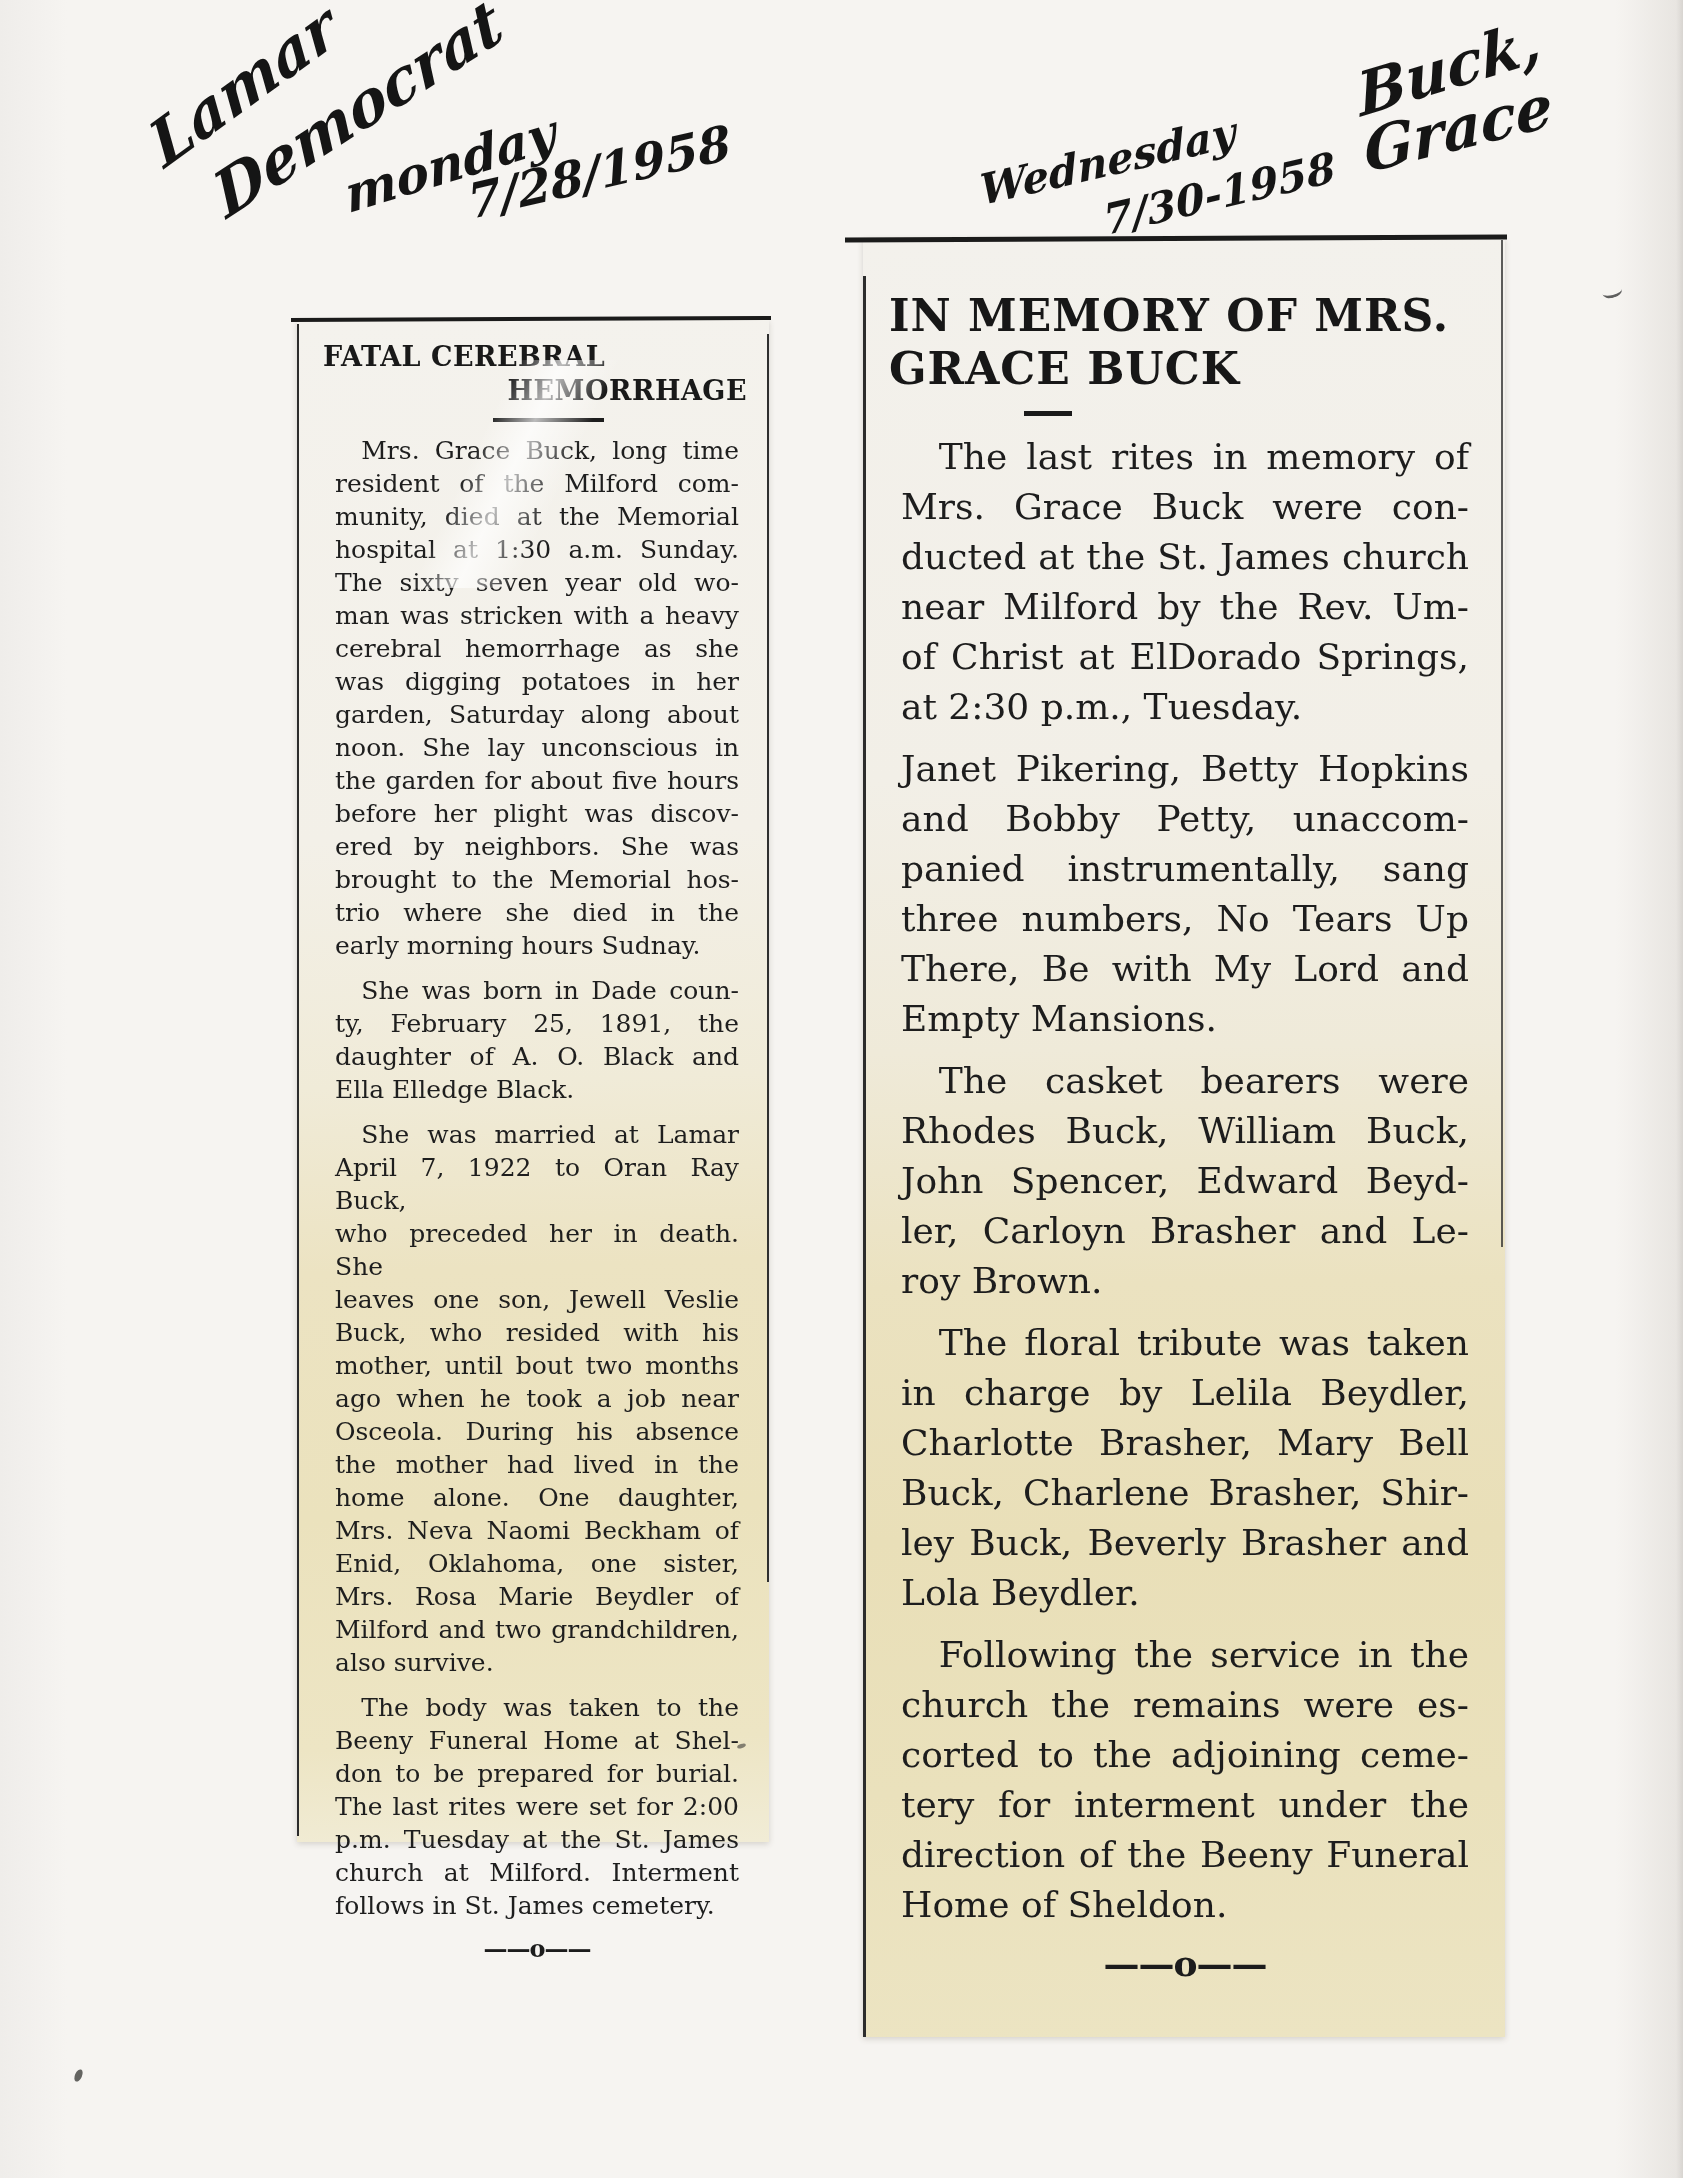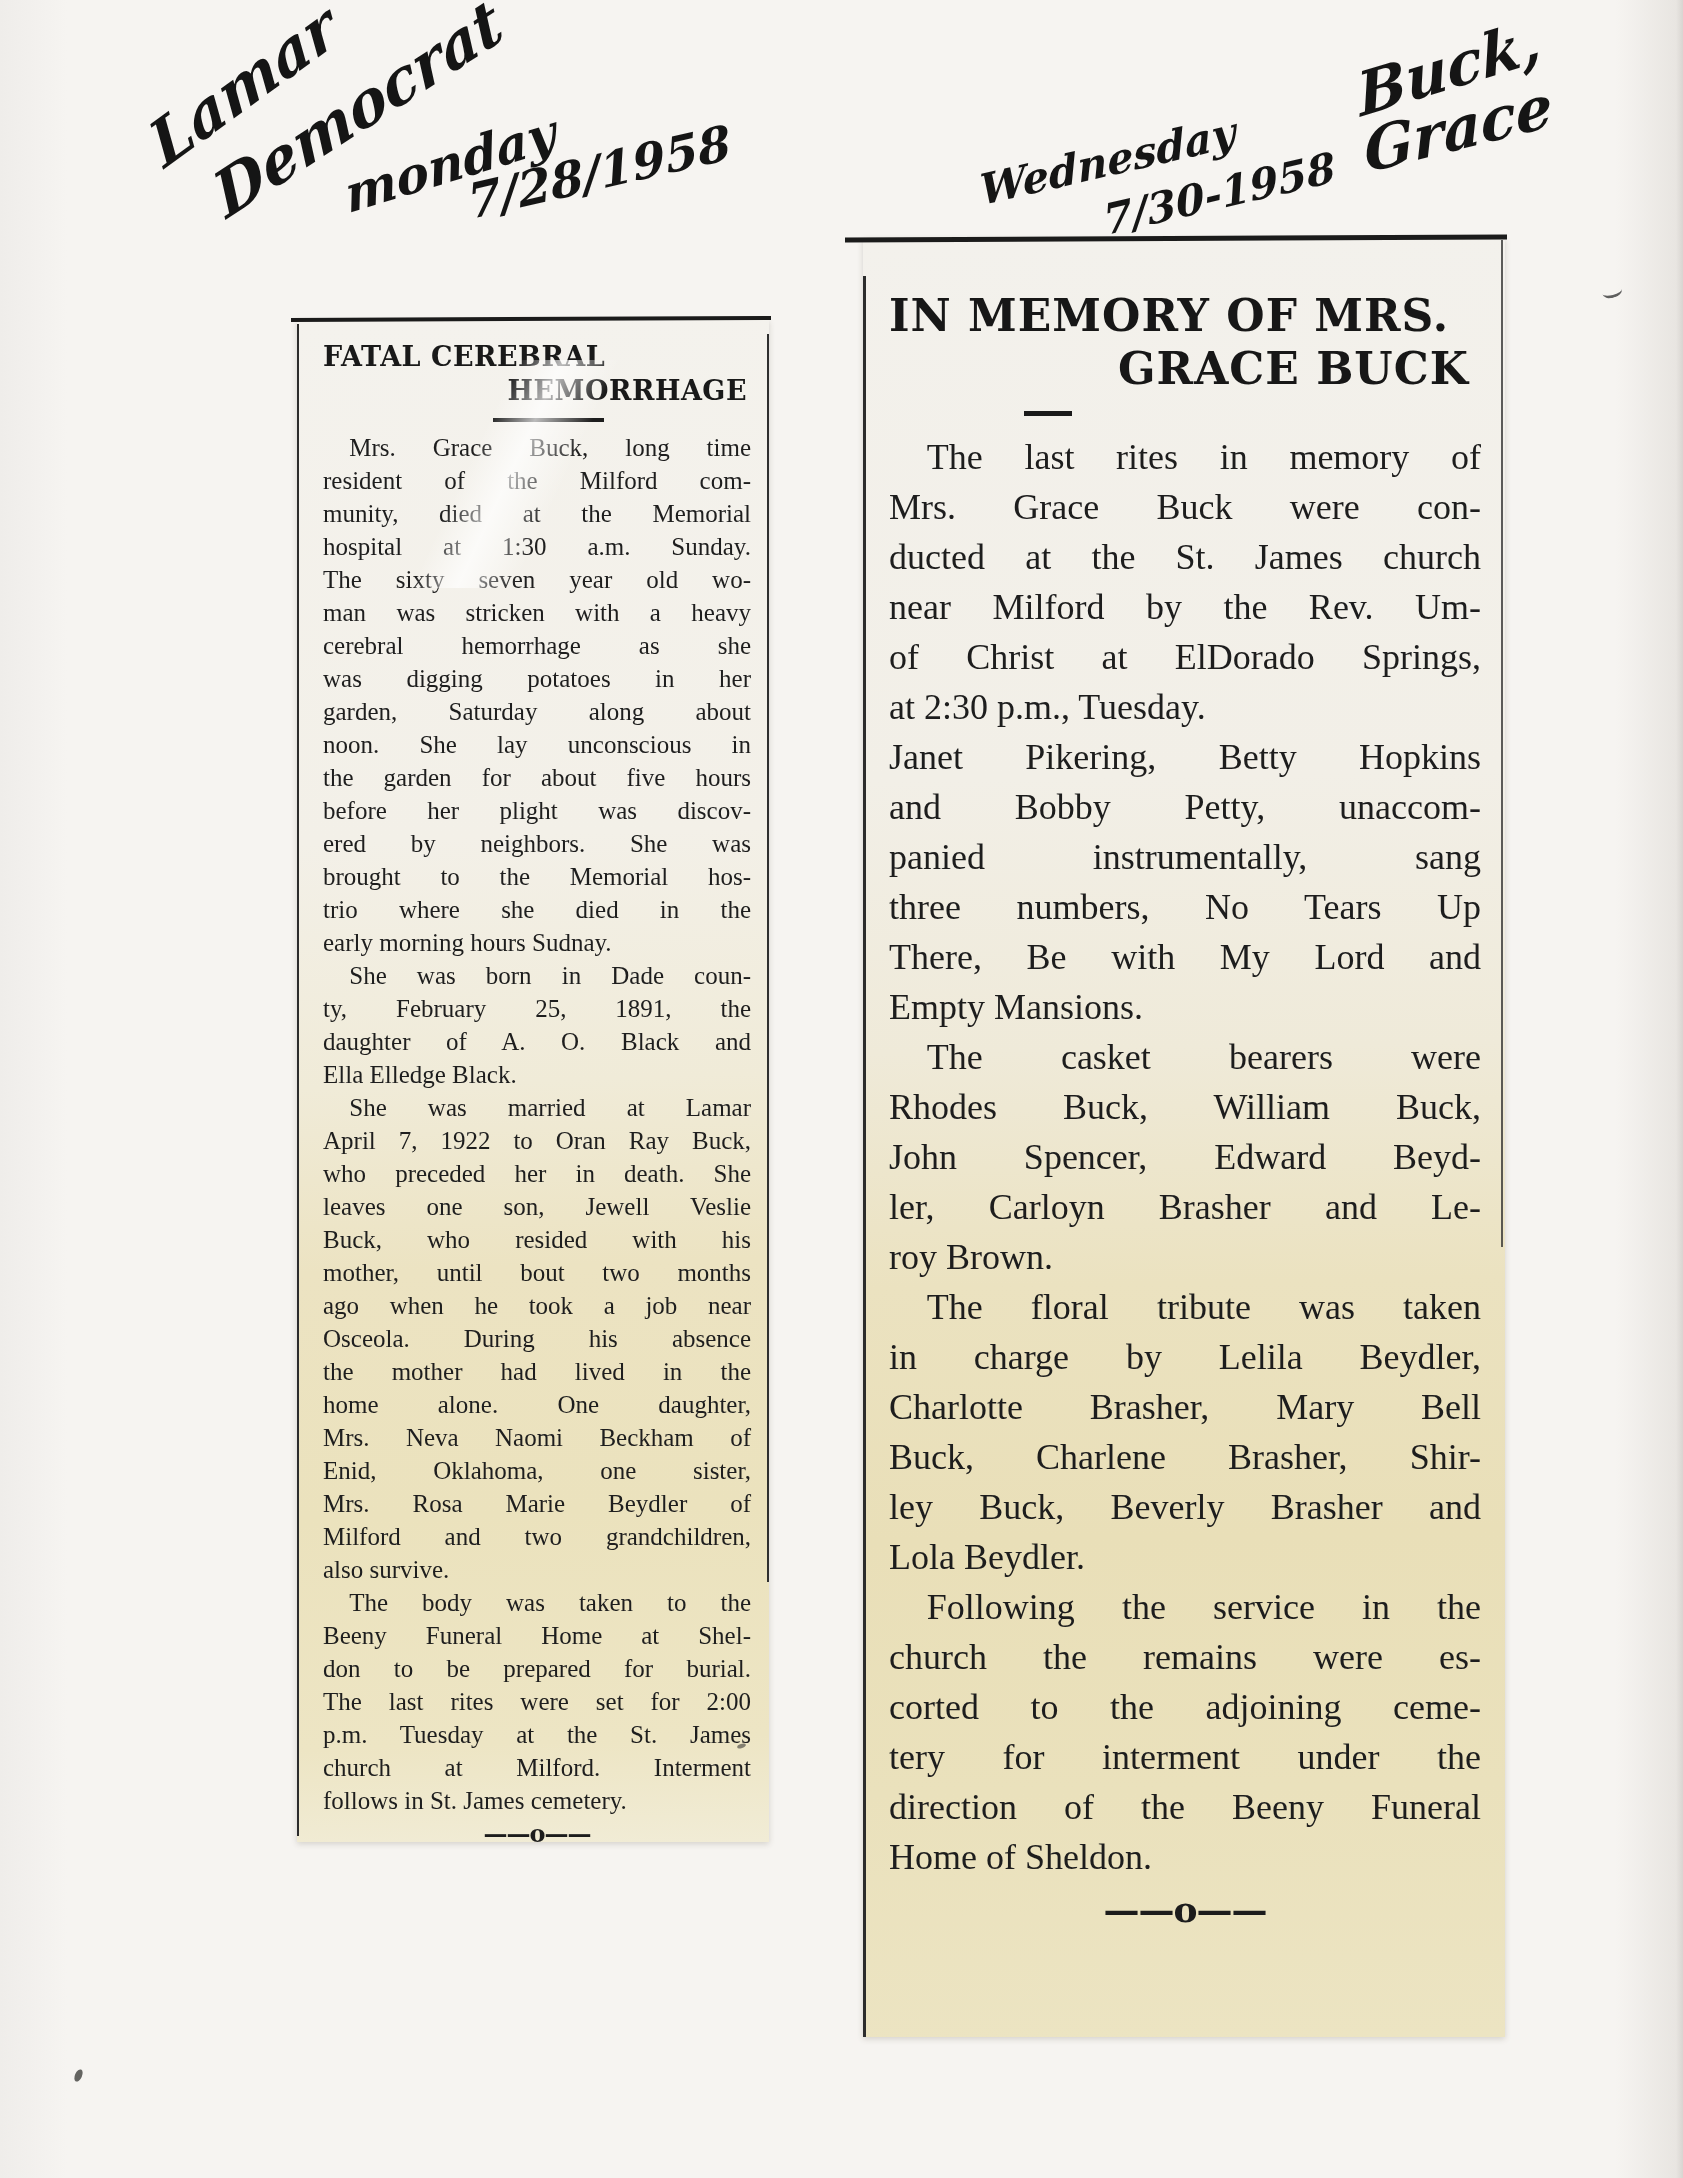--- a/index.html
+++ b/index.html
@@ -58,27 +58,27 @@
     background:linear-gradient(179deg,
       #f3f1ec 0%, #f2efe7 30%, #efead9 45%,
       #ebe2c0 58%, #e9dfb8 72%, #eae1bc 86%, #ece4c2 100%);
     box-sizing:border-box;
     padding:51px 24px 0 26px;
   }
   #right-clip .border-top{left:-18px; top:-2px; height:5px;}
   #right-clip .border-left{width:3px; top:38px; bottom:0;}
   #right-clip .border-right{position:absolute; right:2px; top:2px; height:56%; width:2px; background:rgba(40,40,40,.75);}
   #right-clip .headline{font-weight:bold; font-size:44px; line-height:53px; letter-spacing:1px; color:#171717;}
-  #right-clip .headline .l2{text-align:right; padding-right:12px;}
+  #right-clip .headline .l2{padding-right:12px;}
   #right-clip .rule{height:5px; width:48px; background:#1a1a1a; margin:16px 0 16px 135px;}
   #right-clip .body{font-size:36px; line-height:50px; color:#1d1d1d;}
   #right-clip .end-mark{font-size:36px; letter-spacing:-1px; text-align:center; margin-top:6px; font-weight:bold;}
 
   
-  .para{margin:0;font-family:Liberation Serif, serif;}
+  .para{margin:12px;}
   .pline{text-align:justify; text-align-last:justify;}
   .para .pline:last-child{text-align-last:left;}
   .pline.first{text-indent:1.05em;}
 
   .stray{position:absolute; background:none;}
   #stray-squiggle{left:1602px; top:285px; width:20px; height:10px;
     border-bottom:3px solid #3a3a3a; border-radius:0 0 60% 60%; transform:rotate(-14deg); opacity:.8;}
   #stray-speck{left:75px; top:2069px; width:7px; height:13px; background:#4a4a48; border-radius:50%; transform:rotate(24deg); opacity:.85;}
   #stray-dot{left:737px; top:1744px; width:9px; height:4px; background:#55524c; border-radius:50%; transform:rotate(-20deg); opacity:.7;}
 </style>

